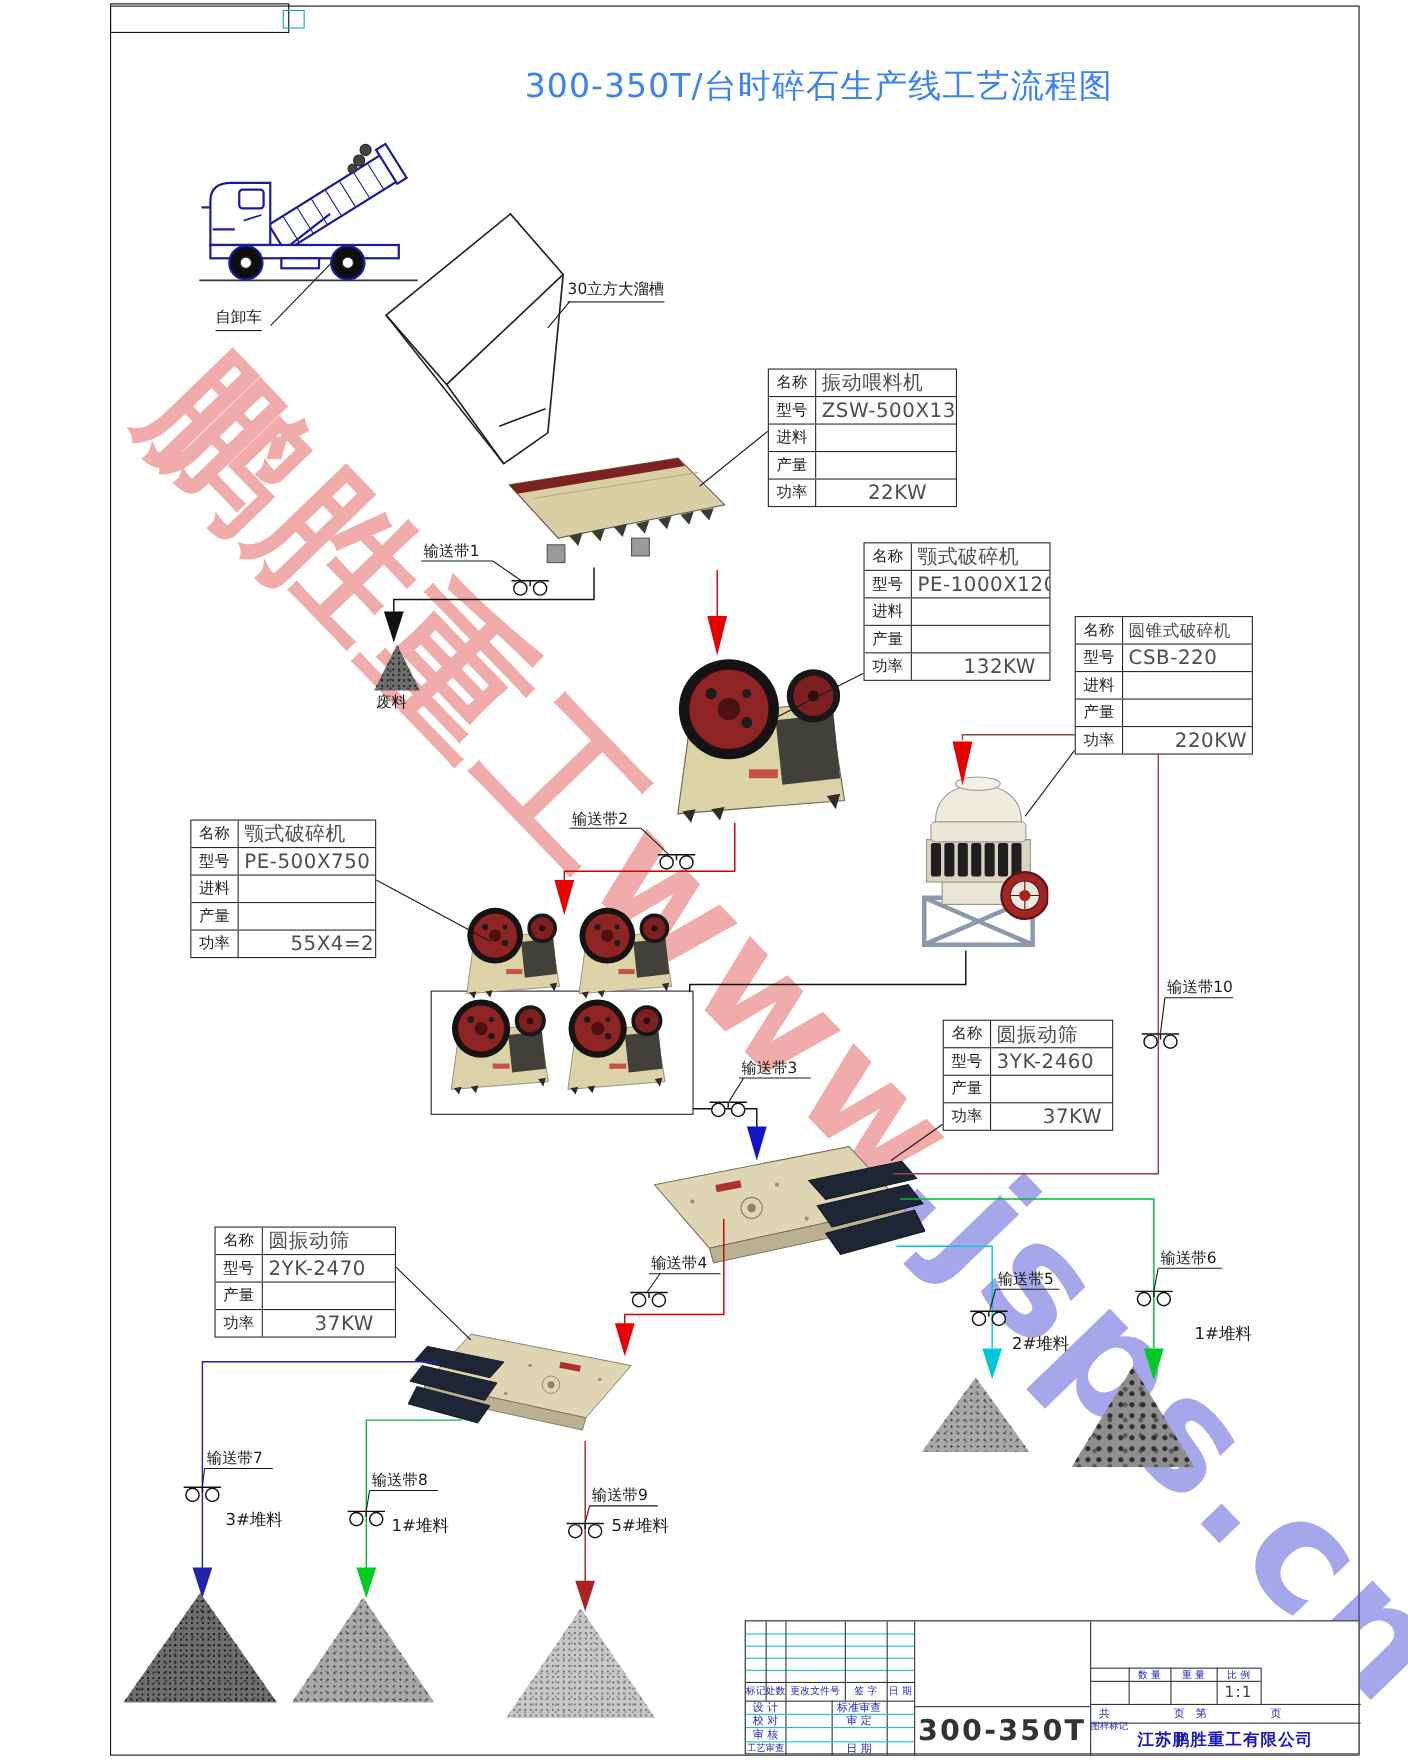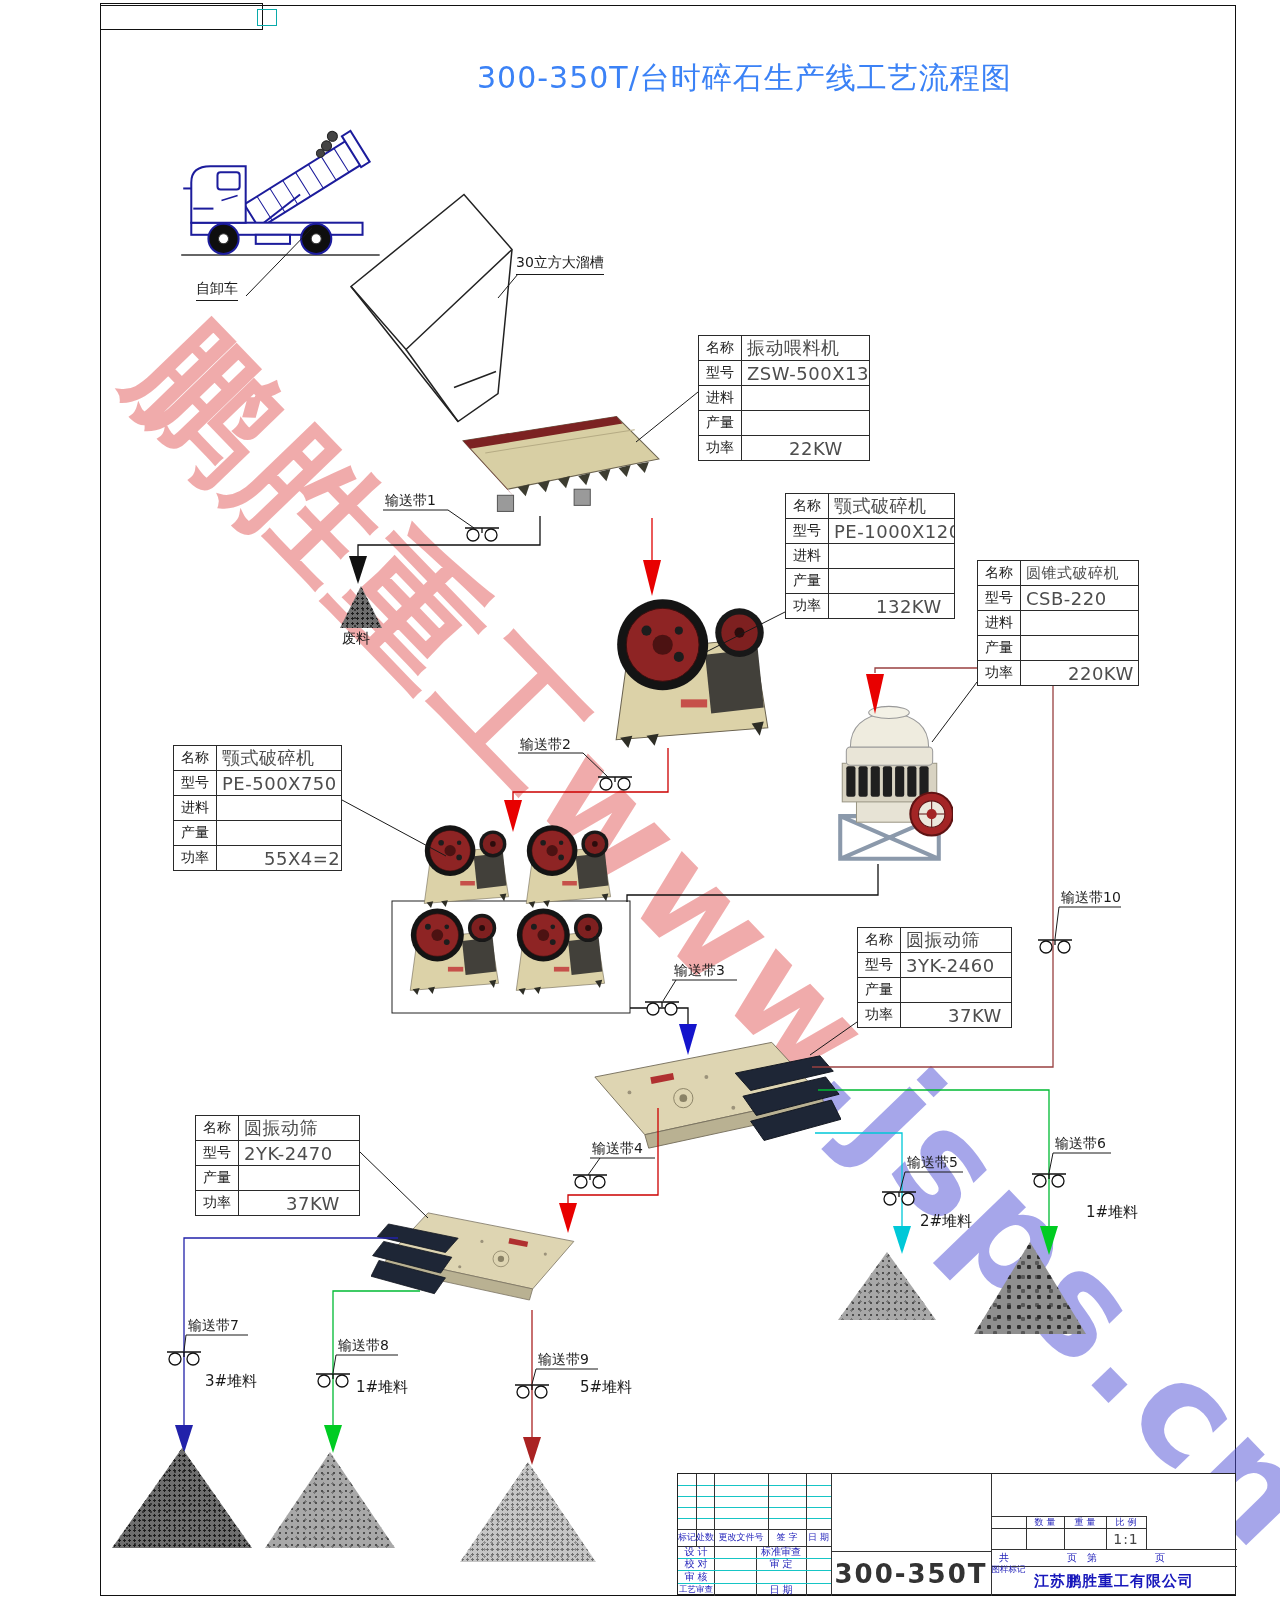--- a/index.html
+++ b/index.html
@@ -276,21 +276,21 @@
   <div class="lbl" style="left:1055px;top:1135px;">输送带6</div>
   <div class="lbl" style="left:188px;top:1317px;">输送带7</div>
   <div class="lbl" style="left:338px;top:1337px;">输送带8</div>
   <div class="lbl" style="left:538px;top:1351px;">输送带9</div>
   <div class="lbl" style="left:1061px;top:889px;">输送带10</div>
 
   <div class="plbl" style="left:1086px;top:1203px;">1#堆料</div>
   <div class="plbl" style="left:920px;top:1212px;">2#堆料</div>
   <div class="plbl" style="left:205px;top:1372px;">3#堆料</div>
   <div class="plbl" style="left:356px;top:1378px;">1#堆料</div>
-  <div class="plbl" style="left:580px;top:1378px;">5#堆料</div>
+  <div class="plbl" style="left:556px;top:1378px;">5#堆料</div>
 
   <div class="spec" style="left:698px;top:335px;width:172px;">
     <div class="srow">
         <div class="sl">名称</div>
         <div class="sv">振动喂料机</div>
       </div>
     <div class="srow">
         <div class="sl">型号</div>
         <div class="sv">ZSW-500X130</div>
       </div>

